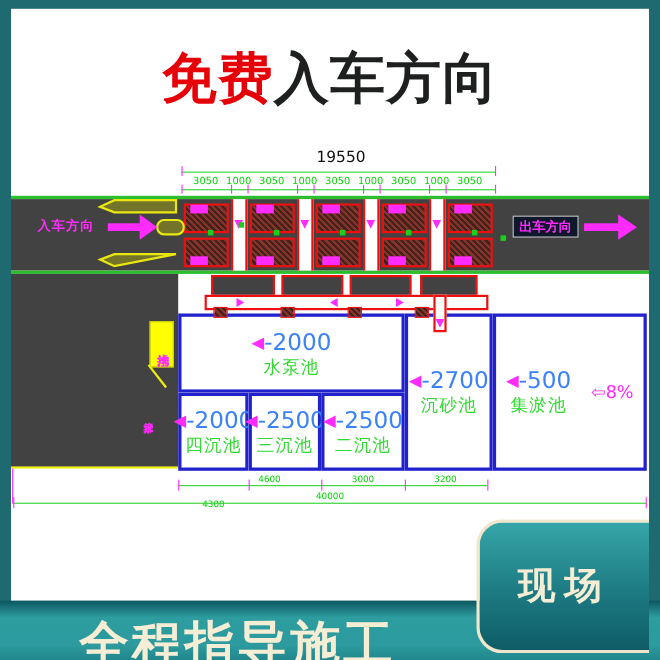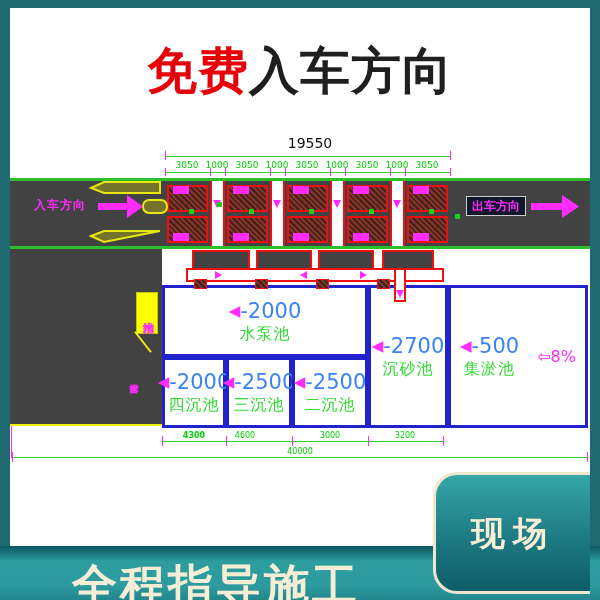--- a/index.html
+++ b/index.html
@@ -240,21 +240,21 @@
 <div class="callout-note">
   <span class="vtext" style="font-size:9px;">排水管</span>
 </div>
 
 <div class="gline" style="left:162px;top:441px;width:281px;"></div>
 <div class="tick" style="left:162px;top:436px;height:10px;"></div>
 <div class="tick" style="left:226px;top:436px;height:10px;"></div>
 <div class="tick" style="left:292px;top:436px;height:10px;"></div>
 <div class="tick" style="left:368px;top:436px;height:10px;"></div>
 <div class="tick" style="left:443px;top:436px;height:10px;"></div>
-<div class="dimtxt dimtxt-sm" style="left:174px;top:432px;width:40px;font-weight:bold;">4300</div>
+<div class="dimtxt dimtxt-sm" style="left:174px;top:455px;width:40px;">4300</div>
 <div class="dimtxt dimtxt-sm" style="left:225px;top:432px;width:40px;">4600</div>
 <div class="dimtxt dimtxt-sm" style="left:310px;top:432px;width:40px;">3000</div>
 <div class="dimtxt dimtxt-sm" style="left:385px;top:432px;width:40px;">3200</div>
 <div class="tick" style="left:11px;top:426px;height:32px;"></div>
 <div class="gline" style="left:12px;top:457px;width:576px;"></div>
 <div class="tick" style="left:12px;top:452px;height:10px;"></div>
 <div class="tick" style="left:587px;top:452px;height:10px;"></div>
 <div class="dimtxt dimtxt-sm" style="left:270px;top:448px;width:60px;">40000</div>
 
 <div class="banner">

